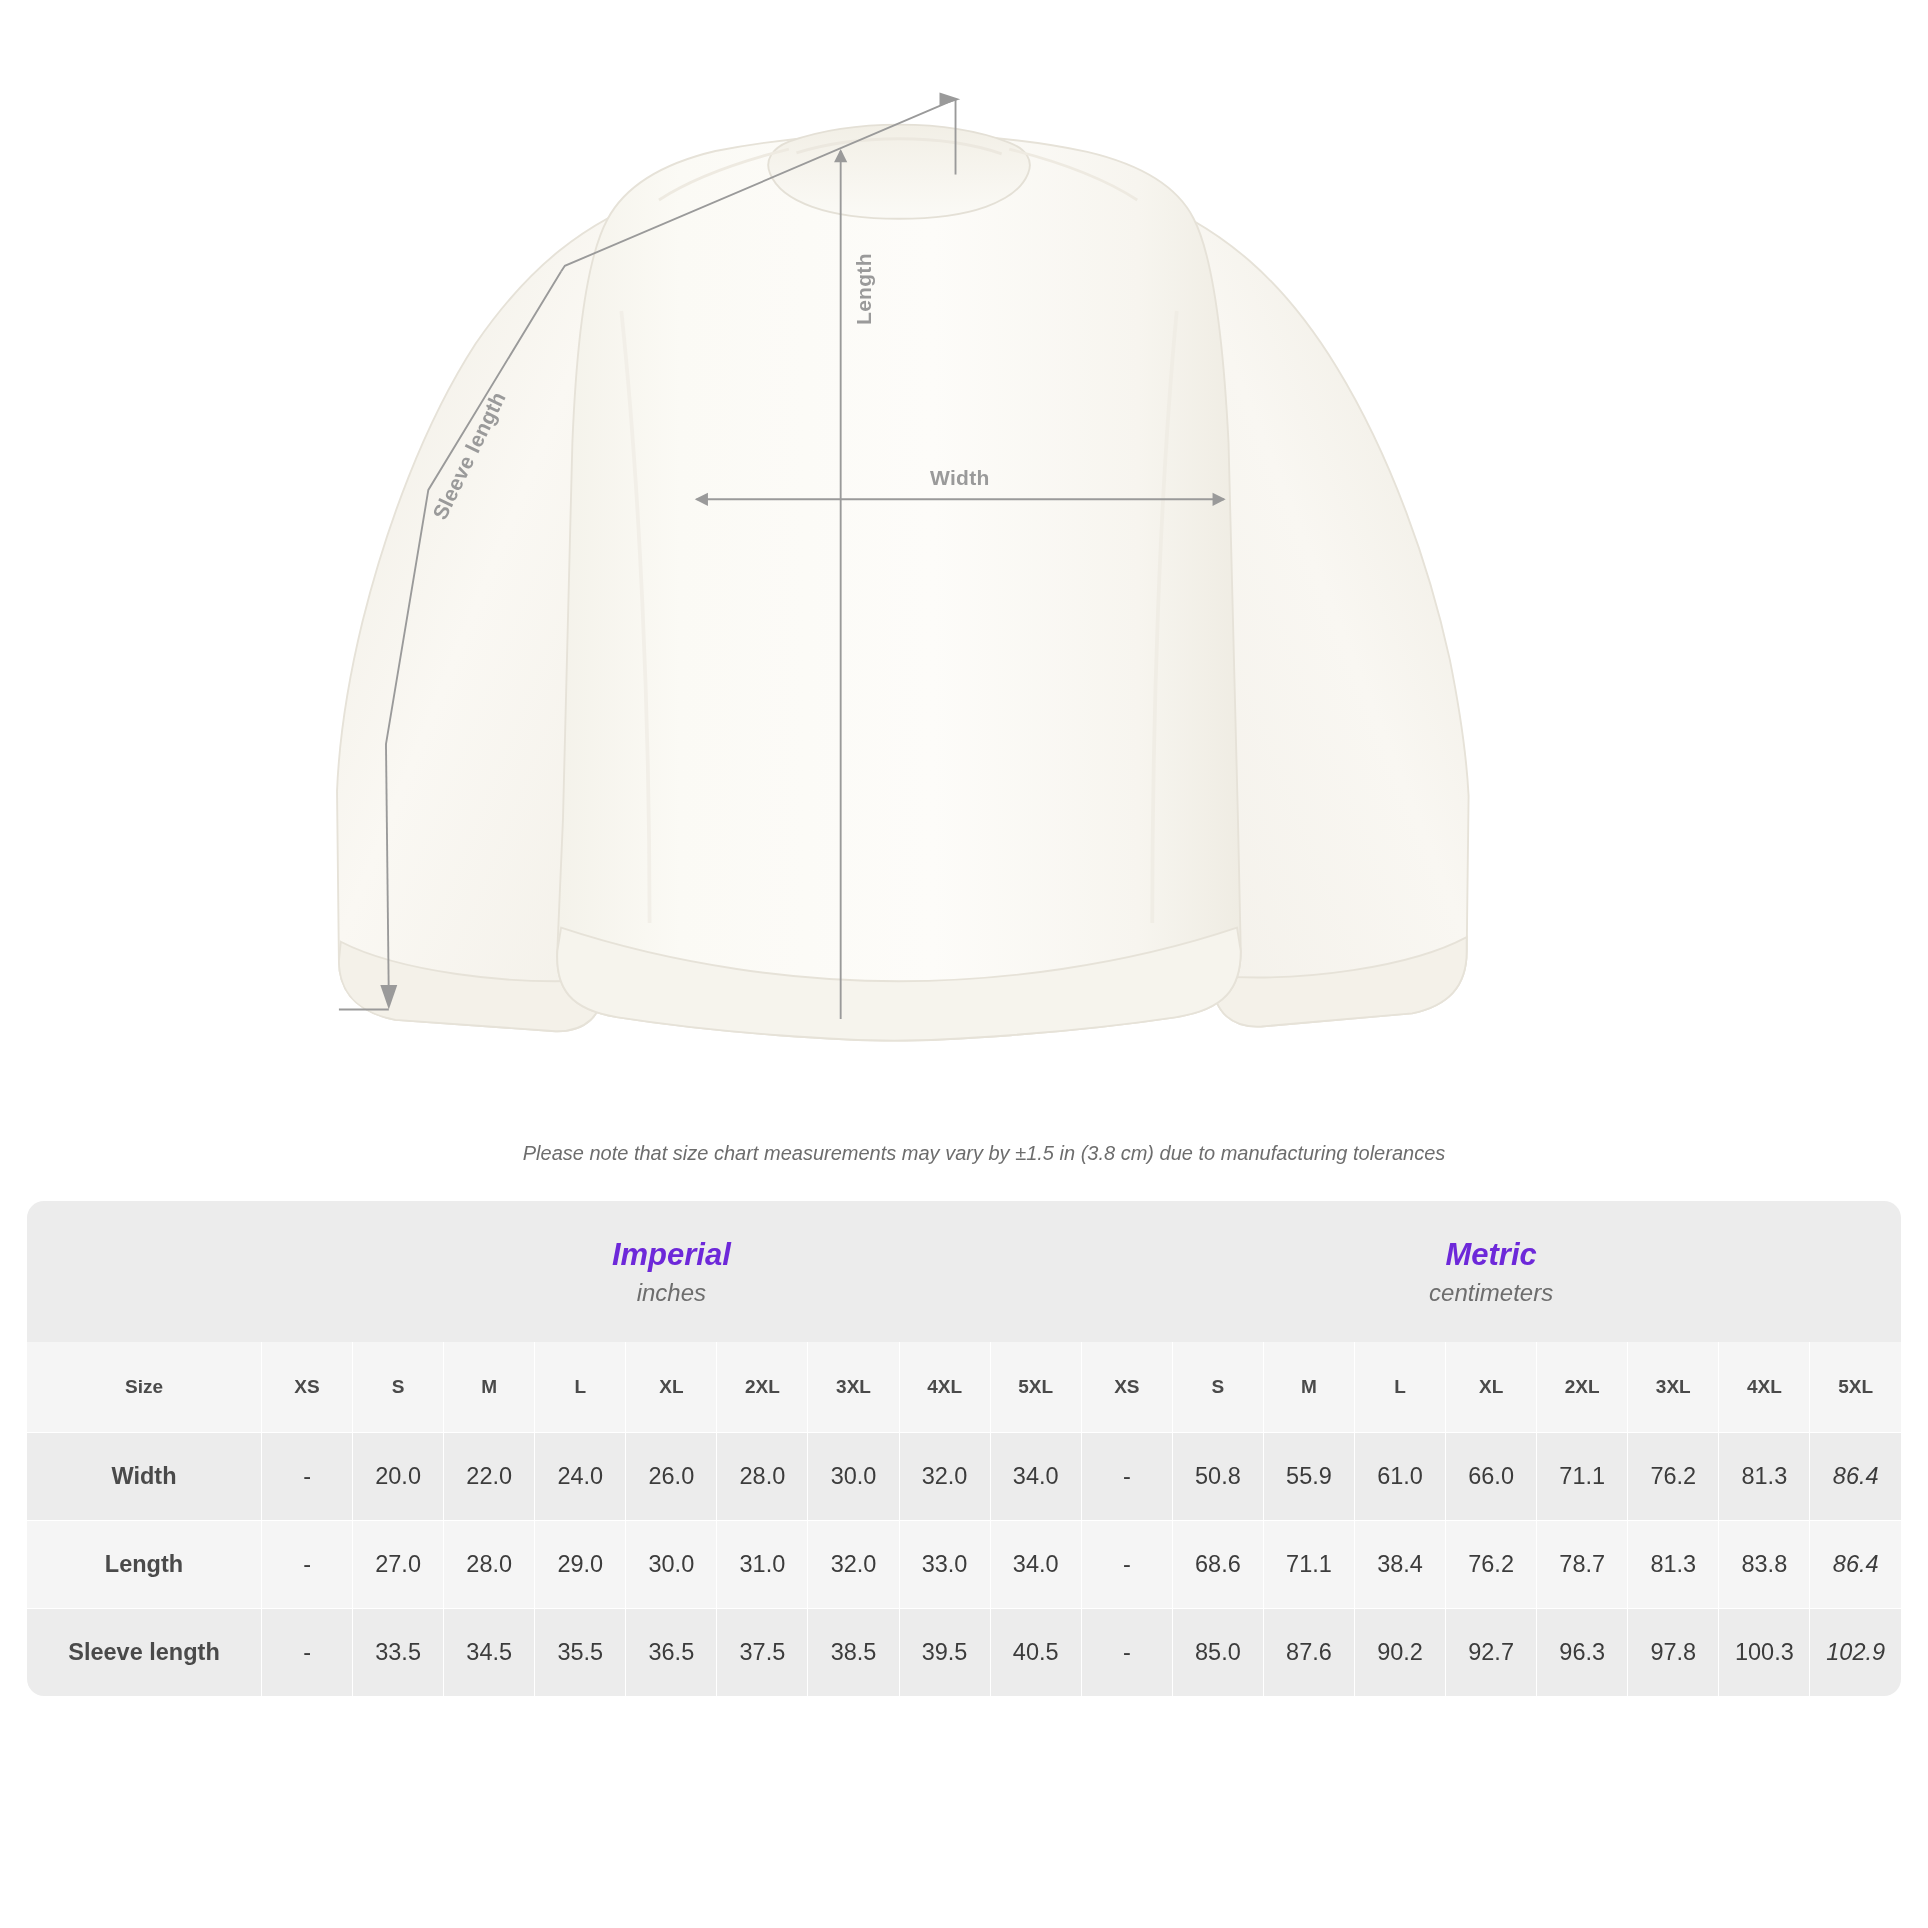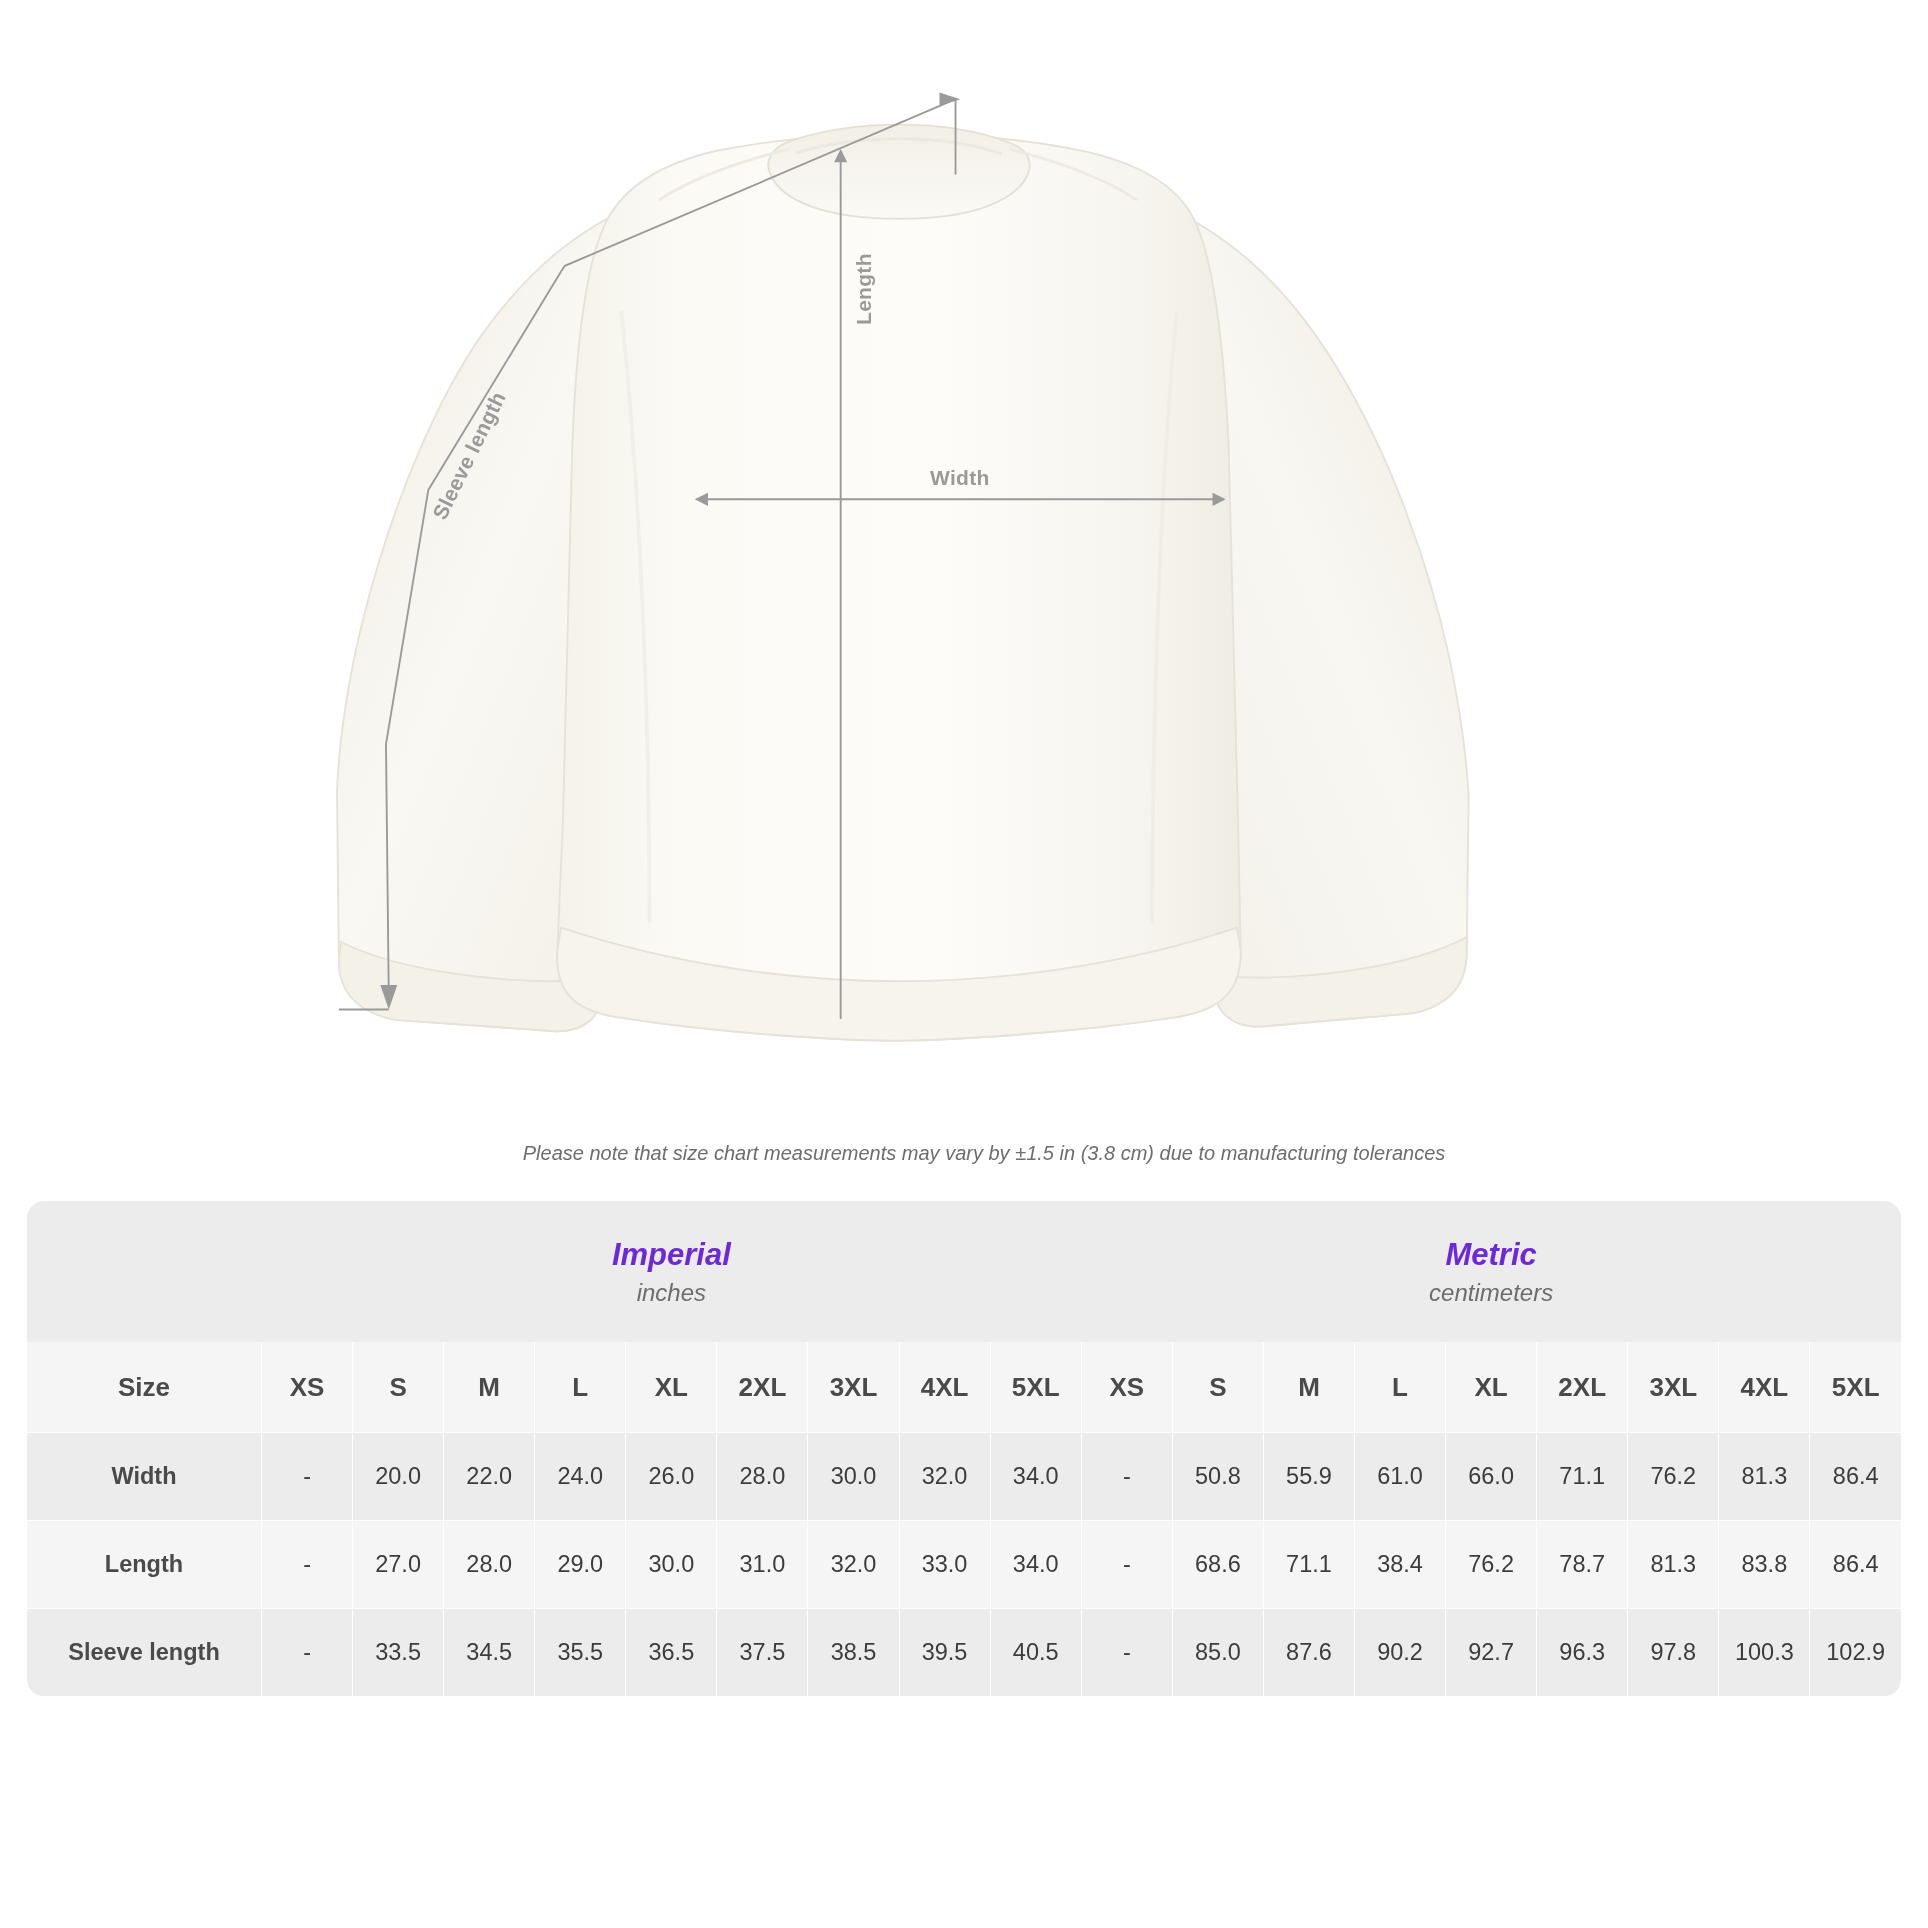--- a/index.html
+++ b/index.html
@@ -108,36 +108,36 @@
     font-size: 24px;
     font-style: italic;
     color: #6d6d6d;
     margin-top: 6px;
   }
   .size-header-row td {
     background: #f5f5f5;
     height: 90px;
     text-align: center;
     vertical-align: middle;
-    font-size: 26px;
+    font-size: 19px;
     font-weight: bold;
     color: #4a4a4a;
     border-right: 1.9px solid #ffffff;
   }
   .size-header-row td:last-child { border-right: none; }
   .data-row td {
     height: 87px;
     text-align: center;
     vertical-align: middle;
     font-size: 23.5px;
     color: #3c3c3c;
     border-right: 1.9px solid #ffffff;
     border-top: 1.9px solid #ffffff;
   }
-  .data-row td:last-child { border-right: none; }
+  .data-row td:last-child { border-right: none; font-style: italic; }
   .data-row.odd td { background: #ececec; }
   .data-row.even td { background: #f5f5f5; }
   .data-row td.rowlabel {
     font-weight: bold;
     color: #4a4a4a;
     font-size: 23.5px;
   }
   .data-row:last-child td:first-child { border-bottom-left-radius: 17px; }
   .data-row:last-child td:last-child { border-bottom-right-radius: 17px; }
   .col-label { width: 224px; }

